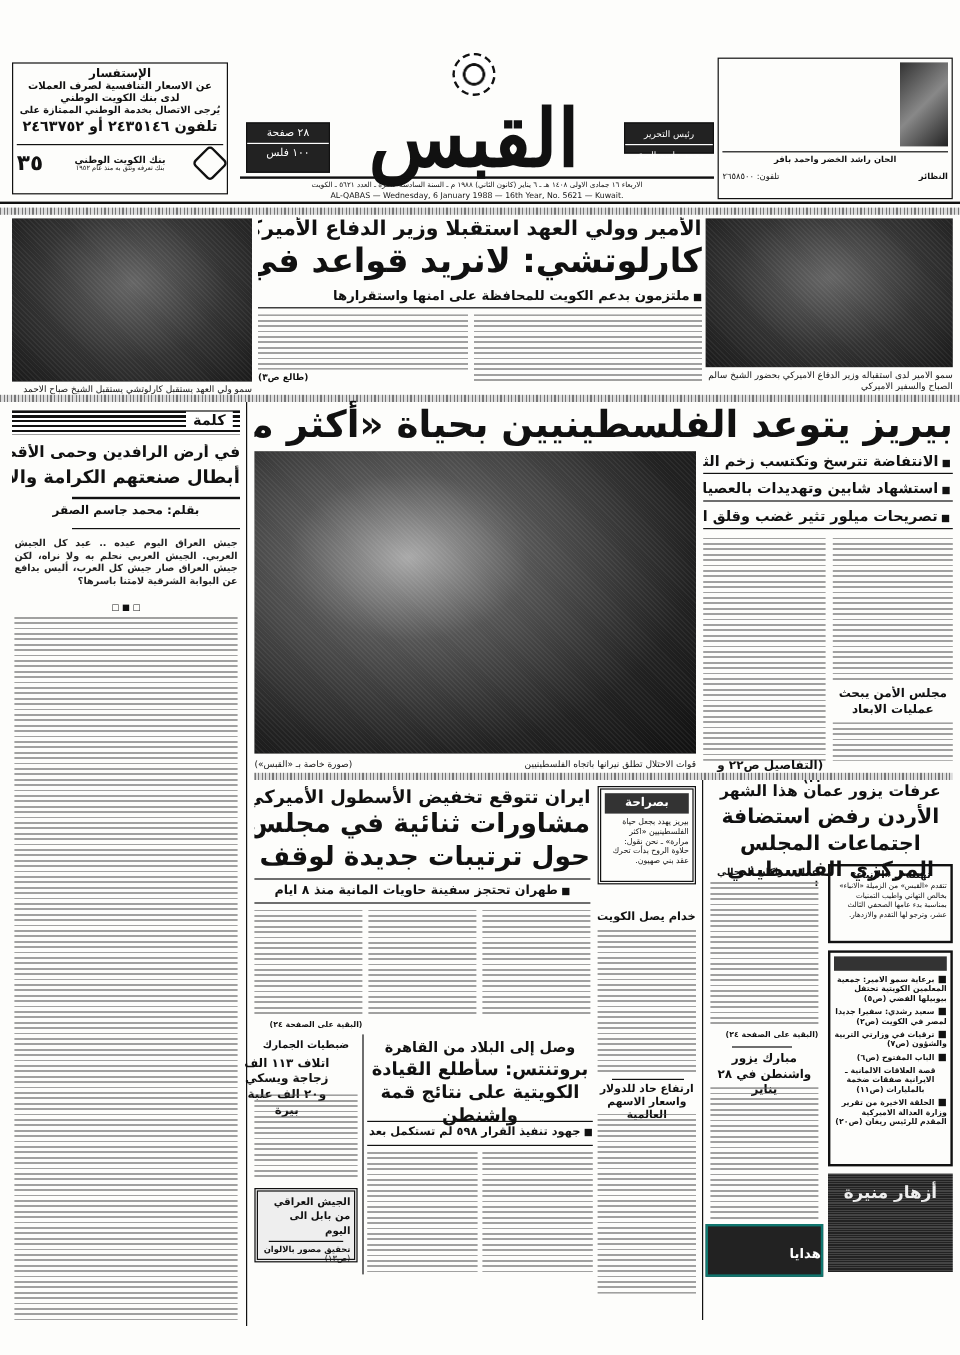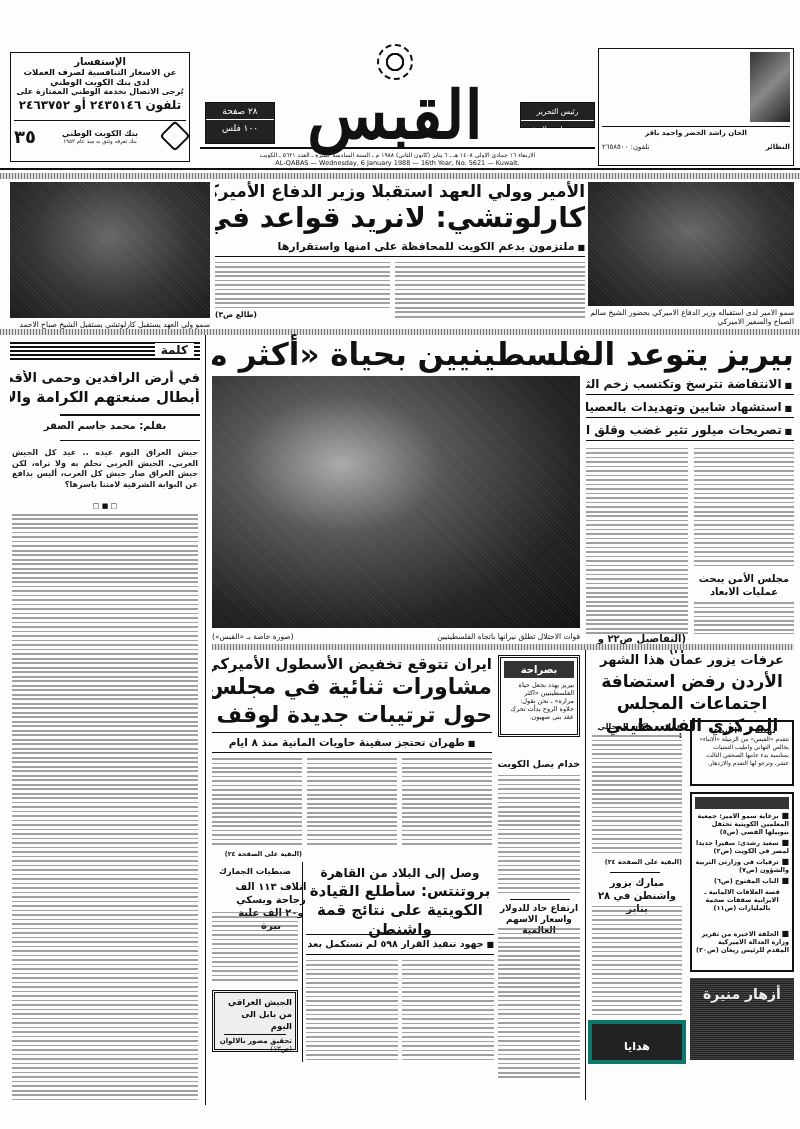--- a/index.html
+++ b/index.html
@@ -149,35 +149,35 @@
   <div style="font-size:8.5px;font-weight:bold;text-align:center">تهنئة لـ «الانباء»</div>
   <div style="font-size:6px;line-height:8px">تتقدم «القبس» من الزميلة «الانباء» بخالص التهاني واطيب التمنيات بمناسبة بدء عامها الصحفي الثالث عشر، وترجو لها التقدم والازدهار.</div>
 </div>
 
 <div class="box" style="left:690px;top:792px;width:104px;height:180px;padding:3px;border-width:2px">
   <div style="background:#333;height:12px;margin-bottom:3px"></div>
   <div class="bullet" style="font-size:6.5px;line-height:8px;font-weight:bold;margin-bottom:3px">برعاية سمو الامير: جمعية المعلمين الكويتية تحتفل بيوبيلها الفضي (ص٥)</div>
   <div class="bullet" style="font-size:6.5px;line-height:8px;font-weight:bold;margin-bottom:3px">سعيد رشدي: سفيرا جديدا لمصر في الكويت (ص٢)</div>
   <div class="bullet" style="font-size:6.5px;line-height:8px;font-weight:bold;margin-bottom:3px">ترقيات في وزارتي التربية والشؤون (ص٧)</div>
   <div class="bullet" style="font-size:6.5px;line-height:8px;font-weight:bold;margin-bottom:3px">الباب المفتوح (ص٦)</div>
-  <div style="font-size:6.5px;line-height:8px;font-weight:bold;margin-bottom:18px;text-align:center">قصة العلاقات الالمانية ـ الايرانية صفقات ضخمة بالمليارات (ص١١)</div>
+  <div style="font-size:6.5px;line-height:8px;font-weight:bold;margin-bottom:3px;text-align:center">قصة العلاقات الالمانية ـ الايرانية صفقات ضخمة بالمليارات (ص١١)</div>
   <div class="bullet" style="font-size:6.5px;line-height:8px;font-weight:bold">الحلقة الاخيرة من تقرير وزارة العدالة الاميركية المقدم للرئيس ريغان (ص٢٠)</div>
 </div>
 
 <div class="abs" style="left:690px;top:978px;width:104px;height:82px;background:repeating-linear-gradient(0deg,#222 0 1px,#444 1px 2px);color:#eee;text-align:center">
   <div style="font-size:14px;font-weight:bold;padding-top:8px">أزهار منيرة</div>
 </div>
 
-<div class="abs" style="left:588px;top:1020px;width:98px;height:44px;background:#222;color:#fff;text-align:center;border:4px solid #0f766e">
+<div class="abs" style="left:588px;top:1020px;width:98px;height:44px;background:#222;color:#fff;border:2px solid #0f766e">
   <div style="font-size:11px;font-weight:bold;padding-top:16px">هدايا</div>
 </div>
 
 <div class="rule" style="left:302px;top:862px;width:1px;height:200px"></div>
 <div class="hl" style="position:absolute;left:212px;top:866px;width:86px;font-size:8.5px">ضبطيات الجمارك</div>
-<div class="hl" style="position:absolute;left:228px;top:880px;width:86px;font-size:10px;line-height:13px;white-space:normal">اتلاف ١١٣ الف زجاجة ويسكي و٢٠ الف علبة بيرة</div>
+<div class="hl" style="position:absolute;left:196px;top:880px;width:86px;font-size:10px;line-height:13px;white-space:normal">اتلاف ١١٣ الف زجاجة ويسكي و٢٠ الف علبة بيرة</div>
 <div class="txt fill" style="position:absolute;left:212px;top:912px;width:86px;height:72px"></div>
 
 <div class="box" style="left:212px;top:990px;width:86px;height:62px;padding:3px;border-style:double;border-width:3px;background:#eee;text-align:right">
   <div style="font-size:8.5px;font-weight:bold;line-height:12px">الجيش العراقي من بابل الى اليوم</div>
   <div style="height:1px;background:#111;margin:2px 6px"></div>
   <div style="font-size:7px;font-weight:bold">تحقيق مصور بالالوان</div>
   <div style="font-size:7px">(ص١٣)</div>
 </div>
 
 <div class="hl" style="position:absolute;left:306px;top:866px;width:188px;font-size:12px">وصل إلى البلاد من القاهرة</div>

